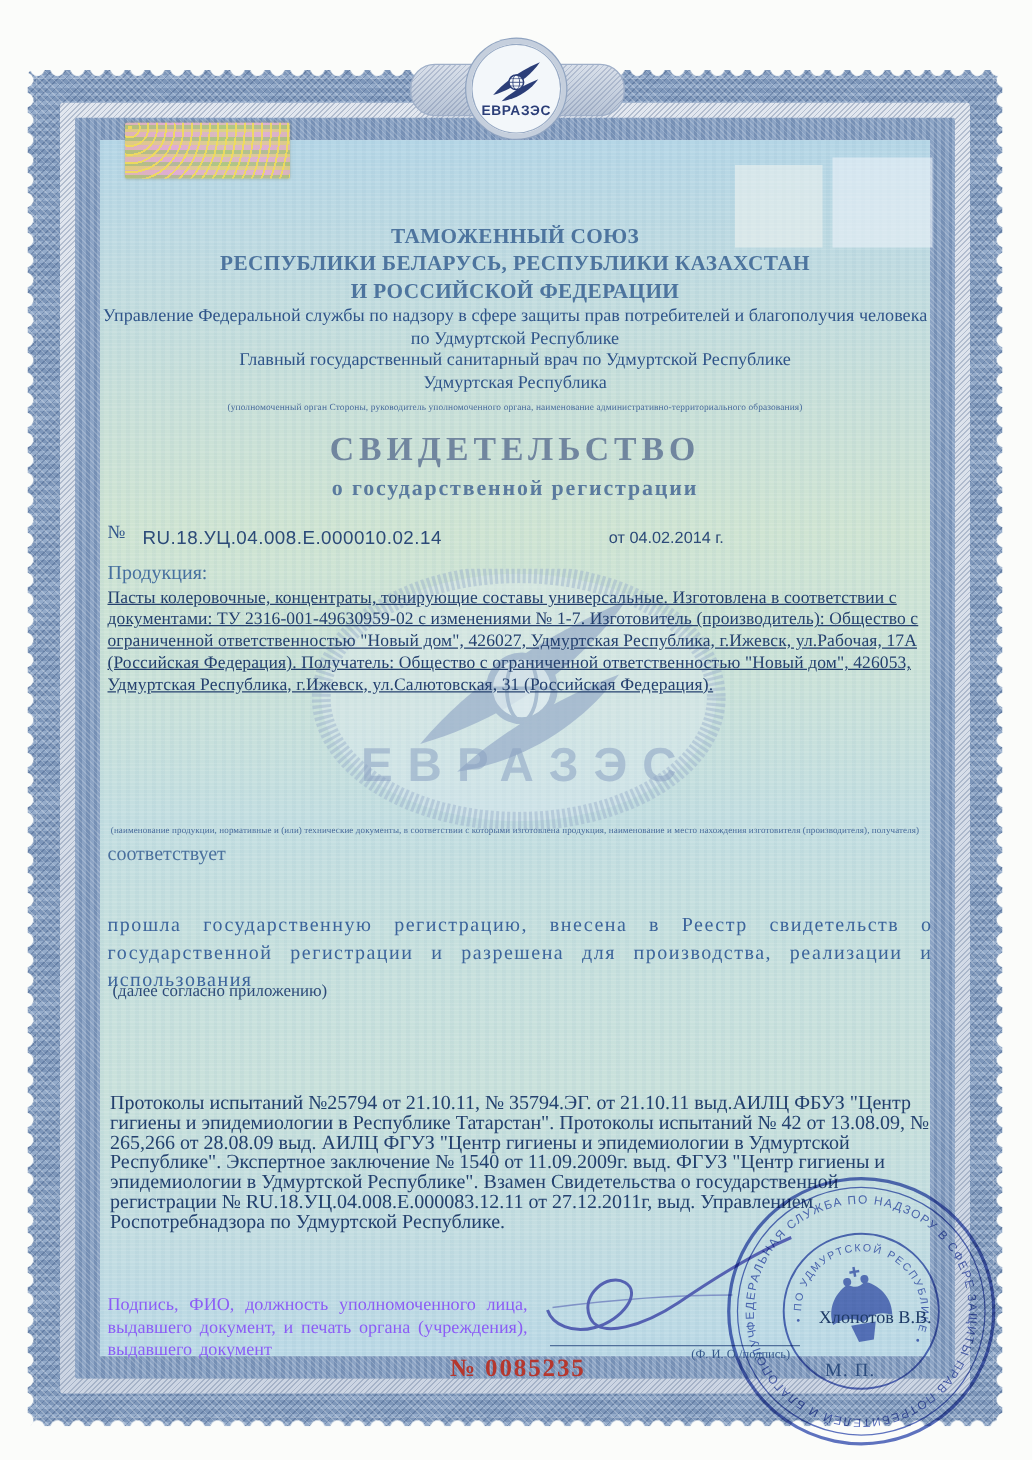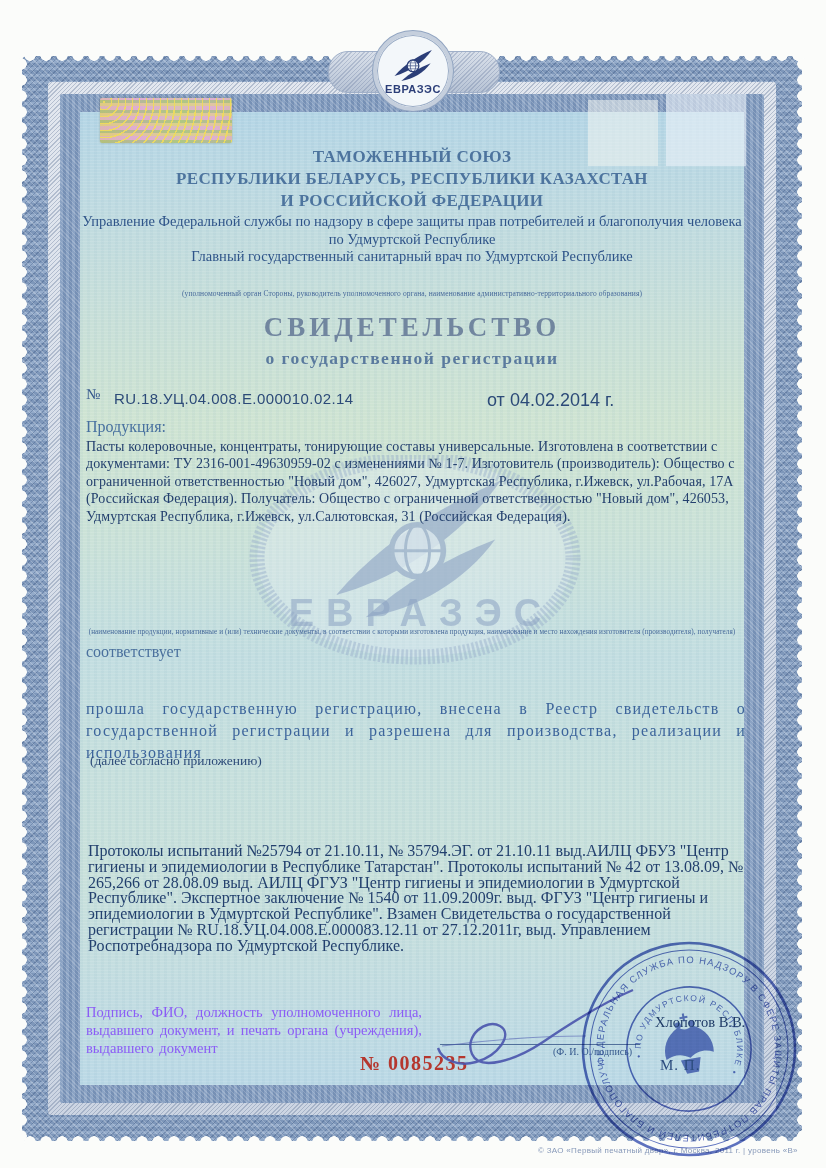--- a/index.html
+++ b/index.html
@@ -1,20 +1,20 @@
 <!DOCTYPE html>
 <html><head>
 <meta charset="utf-8">
 <style>
   html,body { margin:0; padding:0; background:#ffffff; }
   .page {
     position:relative; width:826px; height:1168px; overflow:hidden;
     background:#fbfcfa; font-family:"Liberation Serif", serif;
   }
-  .abs { position:absolute; }
+  .abs { position:absolute;margin-top:32px; }
 
   
   .band1 {
     position:absolute; left:22px; top:56px; right:24px; bottom:27px; border-radius:5px;
     background:
       repeating-linear-gradient(45deg, rgba(255,255,255,.22) 0 1px, rgba(255,255,255,0) 1px 4px),
       repeating-linear-gradient(-45deg, rgba(36,64,110,.28) 0 1px, rgba(36,64,110,0) 1px 4px),
       repeating-linear-gradient(0deg, #94abca 0 3px, #7e97ba 3px 7px);
   }
   .band2 {
@@ -72,23 +72,23 @@
 
   
   .center { text-align:center; }
   .union { left:80px; right:82px; top:146px; z-index:2; font-weight:bold; font-size:17px; line-height:22px; color:#4d749e; letter-spacing:.3px; }
   .authority { left:46px; right:48px; top:213px; z-index:2; font-size:14.5px; line-height:17.5px; color:#2f5489; }
   .caption-small { font-size:7.5px; color:#46699a; letter-spacing:.1px; z-index:2; }
   .doc-title { left:80px; right:82px; top:312px; z-index:2; font-size:27px; font-weight:bold; letter-spacing:4px; color:#71869f; }
   .doc-subtitle { left:80px; right:82px; top:348px; z-index:2; font-size:17.5px; font-weight:bold; letter-spacing:1.5px; color:#5a7a9e; }
   .num-label { left:86px; top:386px; z-index:2; font-size:15px; color:#33568c; }
   .num-value { left:114px; top:390px; z-index:2; font-family:"Liberation Sans", sans-serif; font-size:15px; color:#2c4a78; letter-spacing:.4px; }
-  .date-row { left:487px; top:390px; z-index:2; font-family:"Liberation Sans", sans-serif; font-size:18px; color:#2c4a78; }
+  .date-row { left:487px; top:390px; z-index:2; font-family:"Liberation Sans", sans-serif; font-size:13px; color:#2c4a78; }
   .product-label { left:86px; top:418px; z-index:2; font-size:16px; color:#47709f; }
-  .product-text { left:86px; width:662px; top:438px; z-index:2; font-size:14px; line-height:17.4px; color:#24406e; letter-spacing:.1px; }
+  .product-text { left:86px; width:662px; top:438px; z-index:2; font-size:14px; line-height:17.4px; color:#24406e; letter-spacing:.1px;text-decoration:underline; }
   .product-caption { left:80px; right:82px; top:628px; font-size:7.2px; }
   .conforms-label { left:86px; top:643px; z-index:2; font-size:16px; color:#4a709d; }
   .conforms-text { left:90px; width:650px; top:662px; z-index:2; font-size:14.8px; line-height:18.5px; color:#26436f; }
   .reg-text { left:86px; width:660px; top:698px; z-index:2; font-size:16px; line-height:21.8px; color:#3c649b; text-align:justify; word-spacing:6px; letter-spacing:1.2px; }
   .reg-note { left:90px; top:753px; z-index:2; font-size:13.5px; color:#2c4a78; }
   .basis-intro { left:86px; width:660px; top:788px; z-index:2; font-size:15.5px; line-height:21px; color:#38639b; text-align:justify; word-spacing:3px; letter-spacing:.4px; }
   .basis-text { left:88px; width:656px; top:843px; z-index:2; font-size:16px; line-height:15.8px; color:#23406e; }
   .validity { left:86px; width:660px; top:931px; z-index:2; font-size:15.5px; line-height:21.5px; color:#38639b; text-align:justify; word-spacing:3px; letter-spacing:.6px; }
   .sign-block { left:86px; width:336px; top:1003px; z-index:2; font-size:14.5px; line-height:18px; color:#8b5cf6; text-align:justify; word-spacing:2px; }
   .sign-line { left:440px; top:1044px; width:200px; height:0; border-top:1px solid #51709b; z-index:2; }
@@ -158,20 +158,21 @@
 
   <div class="abs union center">
     <div>ТАМОЖЕННЫЙ СОЮЗ</div>
     <div>РЕСПУБЛИКИ БЕЛАРУСЬ, РЕСПУБЛИКИ КАЗАХСТАН</div>
     <div>И РОССИЙСКОЙ ФЕДЕРАЦИИ</div>
   </div>
   <div class="abs authority center">
     <div>Управление Федеральной службы по надзору в сфере защиты прав потребителей и благополучия человека</div>
     <div>по Удмуртской Республике</div>
     <div>Главный государственный санитарный врач по Удмуртской Республике</div>
+    <div>Удмуртская Республика</div>
   </div>
   <div class="abs caption-small center" style="left:80px; right:82px; top:289px;">(уполномоченный орган Стороны, руководитель уполномоченного органа, наименование административно-территориального образования)</div>
 
   <div class="abs doc-title center">СВИДЕТЕЛЬСТВО</div>
   <div class="abs doc-subtitle center">о государственной регистрации</div>
 
   <div class="abs num-label">№</div>
   <div class="abs num-value">RU.18.УЦ.04.008.Е.000010.02.14</div>
   <div class="abs date-row">
     <span>от</span>

